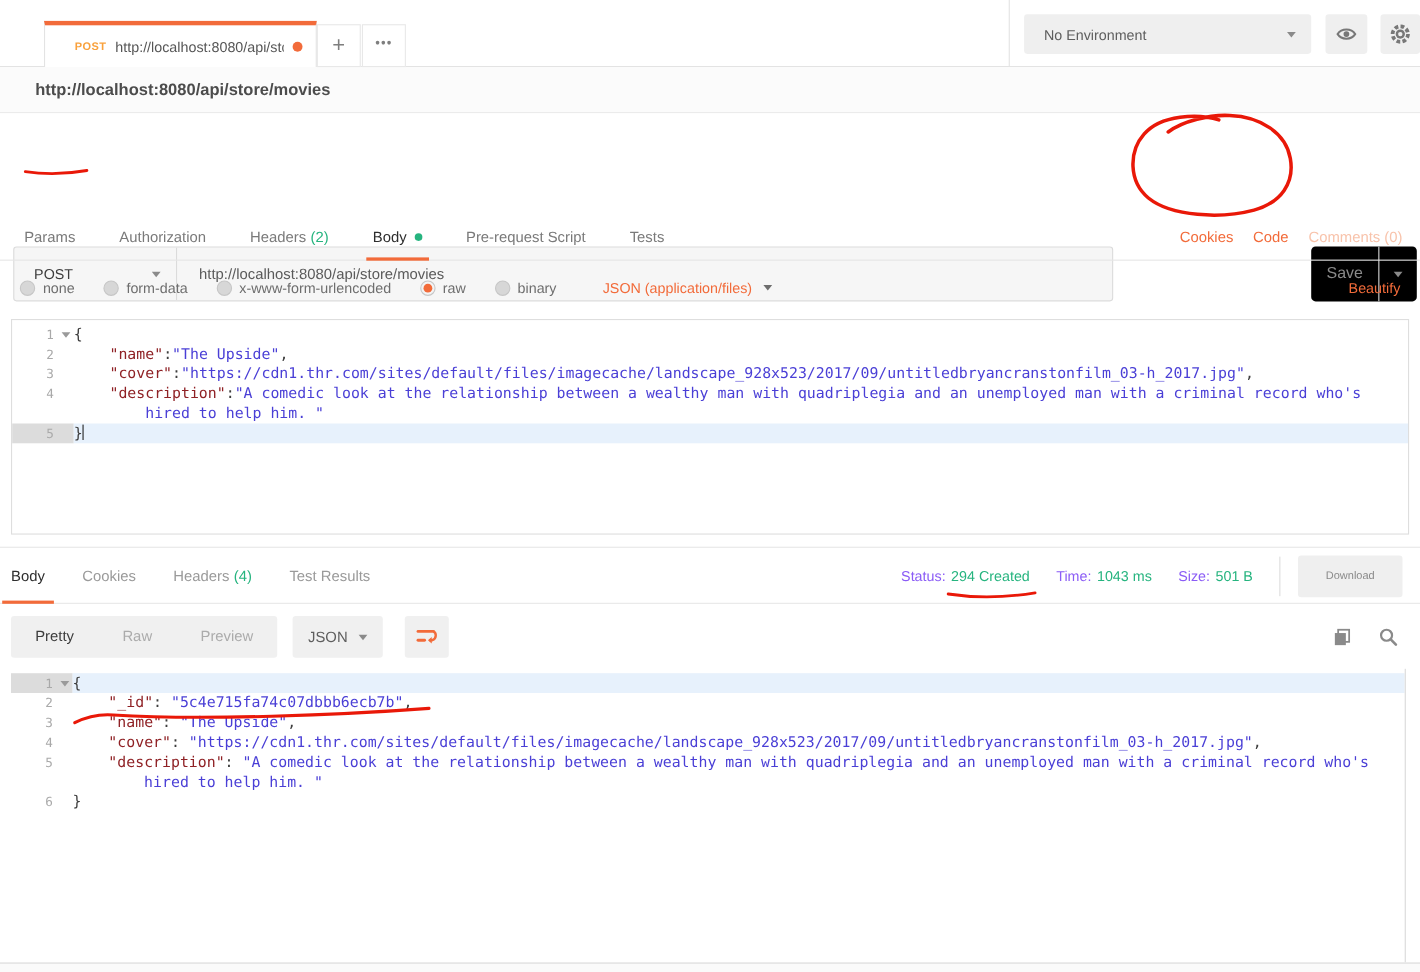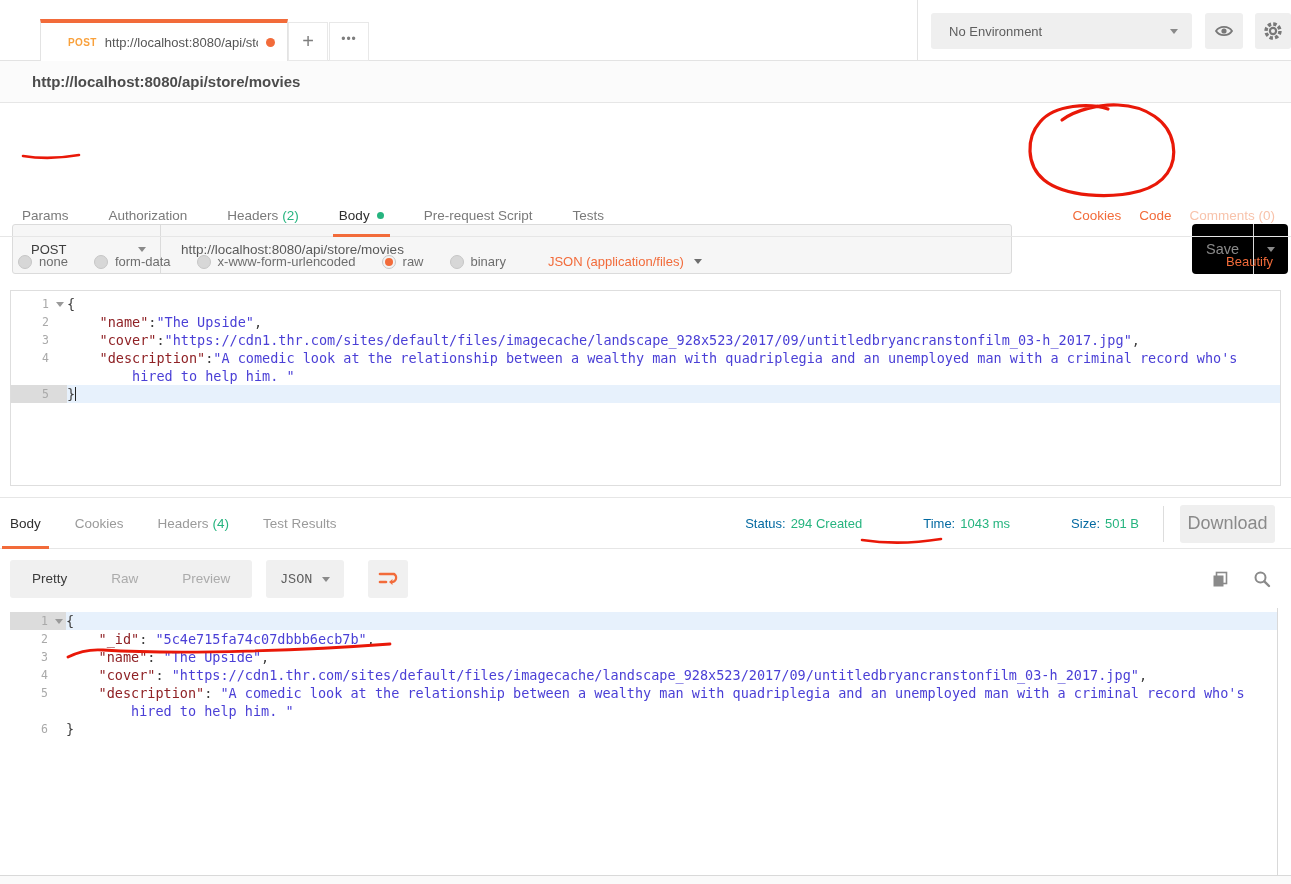--- a/index.html
+++ b/index.html
@@ -116,35 +116,35 @@
     border-top:1px solid #e6e6e6; border-bottom:1px solid #e6e6e6; background:#fff; }
   #resp-tabs { position:absolute; left:10px; top:0; height:51px; display:flex; align-items:center; }
   .resptab { font-size:13.5px; color:#9a9a9a; margin-right:34px; position:relative;
     height:51px; display:flex; align-items:center; }
   .resptab.active { color:#2e2e2e; }
   .resptab.active::after { content:""; position:absolute; left:-8px; right:-8px; bottom:0;
     height:3px; background:#f26b3a; }
   .resptab .count { color:#26b47f; margin-left:4px; }
   #resp-meta { position:absolute; right:16px; top:0; height:51px; display:flex; align-items:center; }
   .meta-item { display:flex; align-items:center; margin-right:24px; font-size:13px; }
-  .meta-item .m-l { color:#0369a1;margin-left:37px; }
+  .meta-item .m-l { color:#8b5cf6; }
   .meta-item .m-v { color:#26b47f; margin-left:5px; }
   #meta-divider { width:1px; height:36px; background:#ddd; margin-right:16px; }
   #download-btn { width:95px; height:38px; background:#efefef; border-radius:3px;
-    display:flex; align-items:center; justify-content:center; color:#8a8a8a; font-size:18px; }
+    display:flex; align-items:center; justify-content:center; color:#8a8a8a; font-size:10px; }
 
   
   #resptoolbar { position:absolute; left:0; top:549px; width:1291px; height:59px; background:#fff; }
   #view-seg { position:absolute; left:10px; top:11px; height:38px; background:#f0f0f0;
     border-radius:3px; display:flex; align-items:center; }
   .seg-item { padding:0 22px; font-size:13.5px; color:#ababab; line-height:38px; }
   .seg-item.active { color:#3c3c3c; }
   #json-dd { position:absolute; left:266px; top:11px; height:38px; background:#f0f0f0;
     border-radius:3px; display:flex; align-items:center; padding:0 14px; }
-  #json-dd .jd-label { font-size:13.5px; color:#5e5e5e; margin-right:10px;font-family:Liberation Mono, monospace; }
+  #json-dd .jd-label { font-size:13.5px; color:#5e5e5e; margin-right:10px; }
   #wrap-btn { position:absolute; left:368px; top:11px; width:40px; height:38px;
     background:#f0f0f0; border-radius:3px; display:flex; align-items:center; justify-content:center; }
   #resp-icons { position:absolute; right:20px; top:11px; height:38px; display:flex;
     align-items:center; gap:24px; }
 
   
   #bottomstrip { position:absolute; left:0; top:875px; width:1291px; height:9px;
     background:#fafafa; border-top:1px solid #d9d9d9; }
 
   

